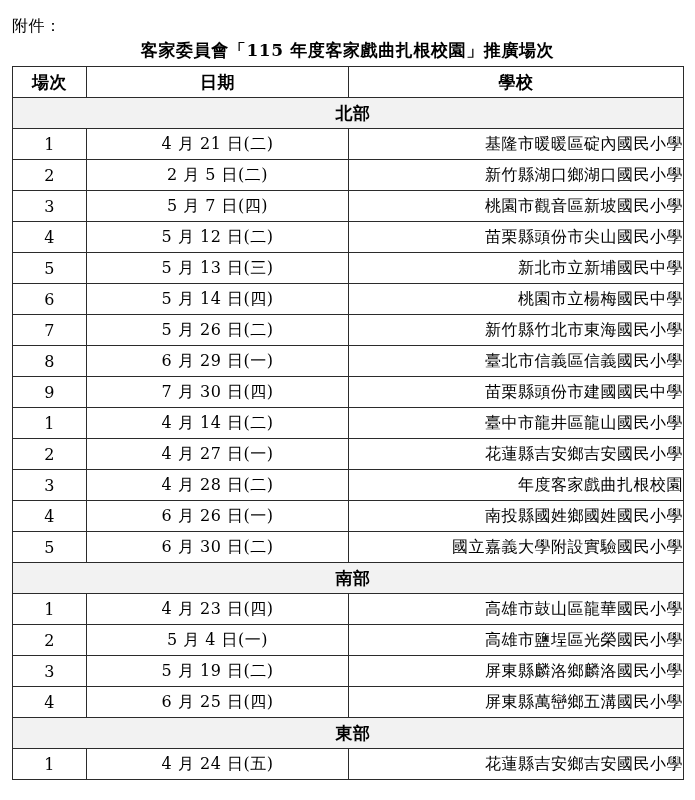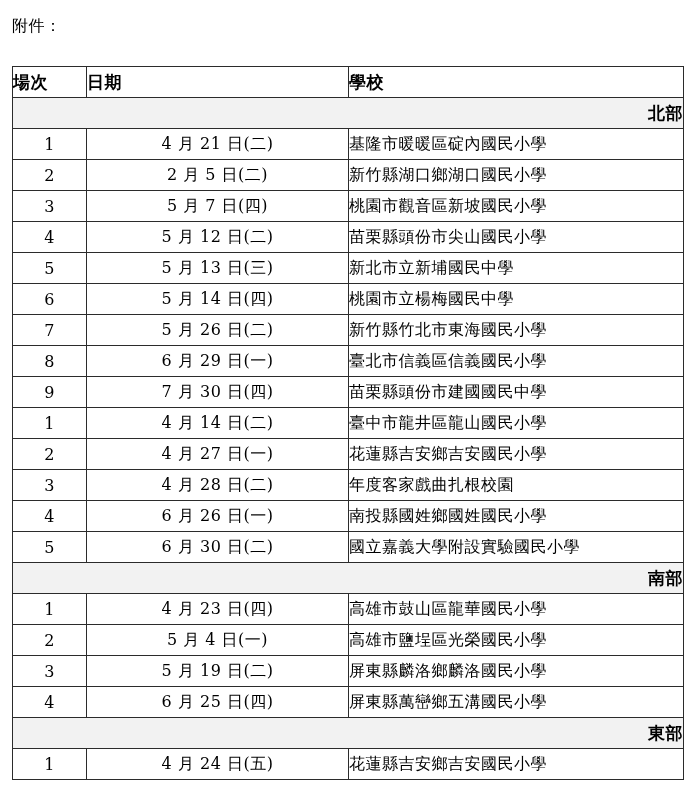--- a/index.html
+++ b/index.html
@@ -62,53 +62,54 @@
   table.schedule th,
   table.schedule td {
     border: 1px solid #2b2b2b;
     padding: 0;
     height: 30px;
     vertical-align: middle;
     letter-spacing: 0.5px;
   }
   thead th {
     font-weight: bold;
-    text-align: left;
+    text-align: center;
     font-size: 17px;
     height: 31px;
   }
   tr.region-row td {
     background: #f2f2f2;
     font-weight: bold;
-    text-align: right;
+    text-align: center;
     padding-left: 10px;
     font-size: 17px;
     height: 30px;
     margin-left: 6px;
   }
   td.seq {
     text-align: center;
   }
   td.date {
     text-align: center;
     padding-left: 11px;
     white-space: nowrap;
   }
   td.school {
-    text-align: left;
+    text-align: right;
     white-space: nowrap;
   }
 </style>
 </head>
 <body>
 
 <div class="page">
 
   <div class="attachment-label">附件：</div>
 
+  <div class="doc-title">客家委員會「115 年度客家戲曲扎根校園」推廣場次</div>
 
   <div class="table-wrap">
     <table class="schedule">
       <colgroup>
         <col class="c-seq">
         <col class="c-date">
         <col class="c-school">
       </colgroup>
       <thead>
         <tr>

